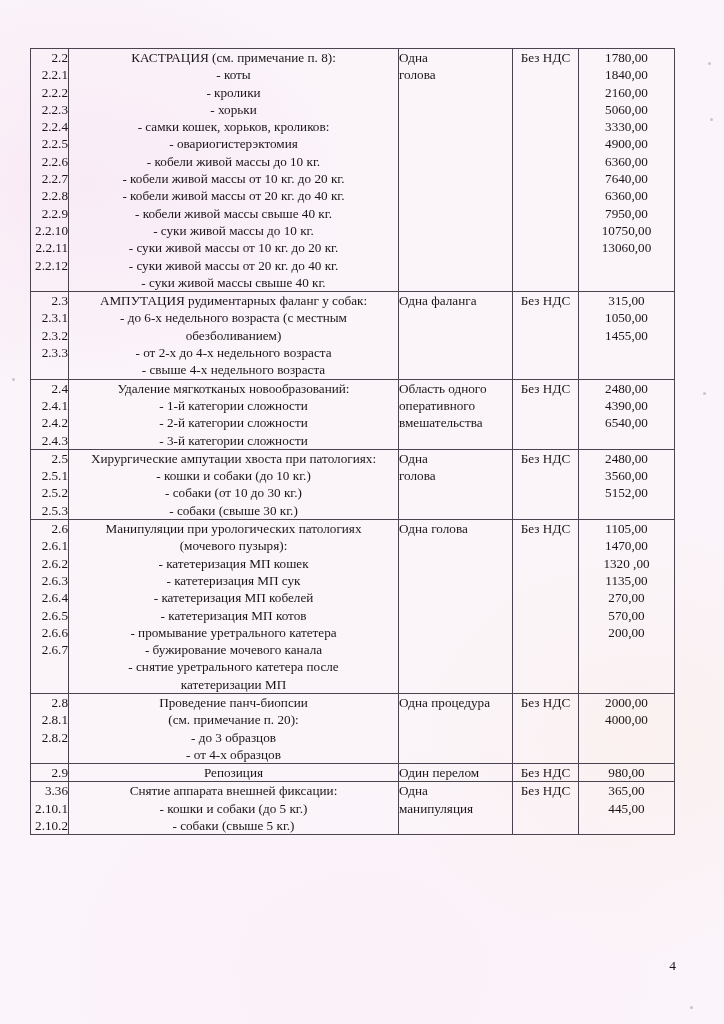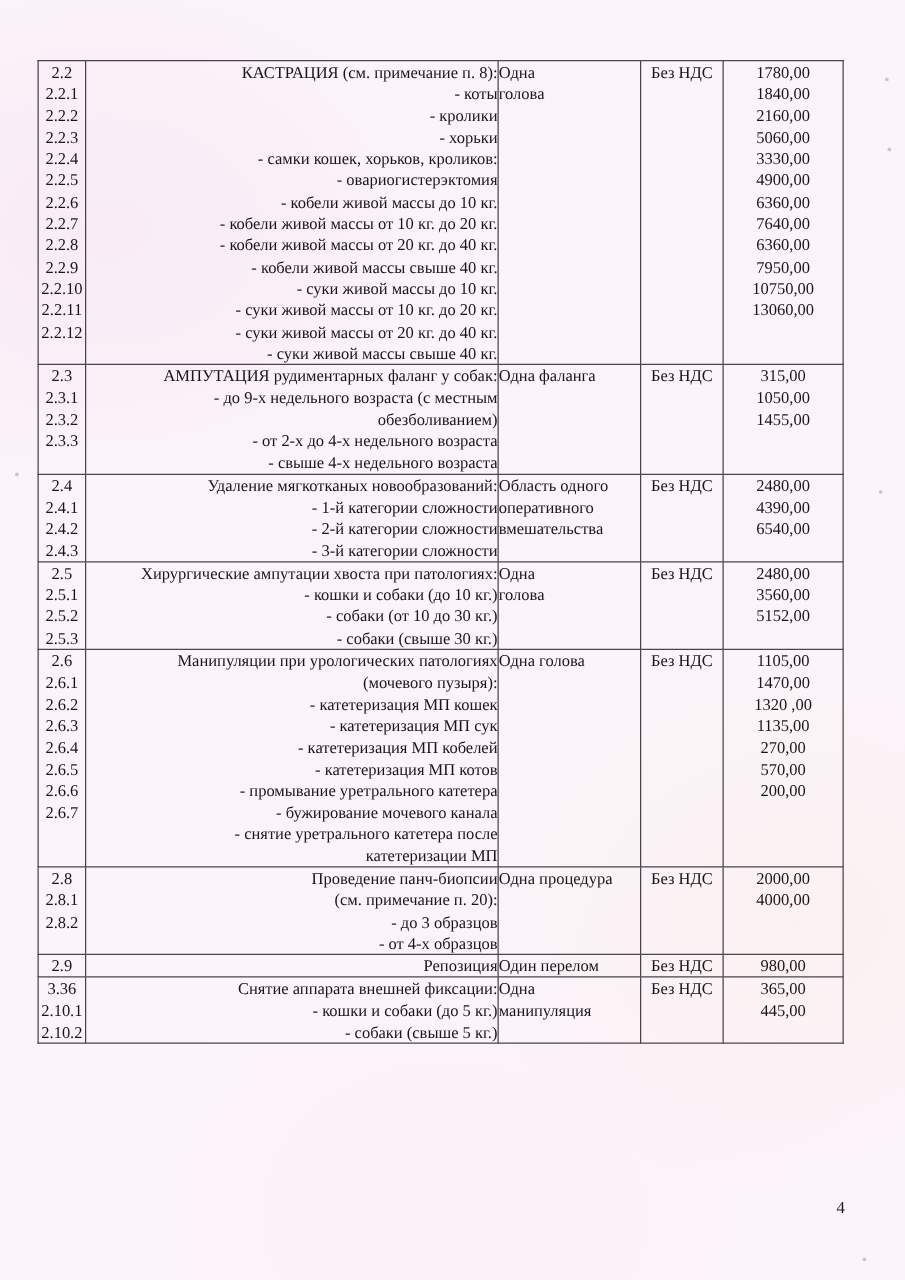--- a/index.html
+++ b/index.html
@@ -55,34 +55,34 @@
   }
 
   
   col.c-code  { width: 38px; }
   col.c-name  { width: 330px; }
   col.c-unit  { width: 114px; }
   col.c-vat   { width: 66px; }
   col.c-price { width: 96px; }
 
   .cell-codes {
-    text-align: center;
+    text-align: right;
     padding: 3px 2px 4px 2px;
   }
   .cell-codes .code-line {
     display: block;
     white-space: nowrap;
     font-size: 13.2px;
     line-height: 17.3px;
   }
   .cell-codes .code-line.blank { color: transparent; }
 
   .cell-names {
     padding: 3px 4px 4px 7px;
-    text-align: right;
+    text-align: center;
     font-family: Liberation Serif, serif;
   }
   .cell-names .name-line {
     display: block;
     line-height: 17.3px;
     white-space: nowrap;
   }
 
   .cell-unit {
     text-align: left;
@@ -203,21 +203,21 @@
         <tr>
           <td class="cell-codes">
             <span class="code-line">2.3</span>
             <span class="code-line">2.3.1</span>
             <span class="code-line blank"></span>
             <span class="code-line">2.3.2</span>
             <span class="code-line">2.3.3</span>
           </td>
           <td class="cell-names">
             <span class="name-line">АМПУТАЦИЯ рудиментарных фаланг у собак:</span>
-            <span class="name-line">-     до 9-х недельного возраста (с местным</span>
+            <span class="name-line">-     до 6-х недельного возраста (с местным</span>
             <span class="name-line">обезболиванием)</span>
             <span class="name-line">-     от 2-х до 4-х недельного возраста</span>
             <span class="name-line">-     свыше 4-х недельного возраста</span>
           </td>
           <td class="cell-unit">
             <span class="unit-line">Одна фаланга</span>
           </td>
           <td class="cell-vat">Без НДС</td>
           <td class="cell-price">
             <span class="price-line blank"></span>

